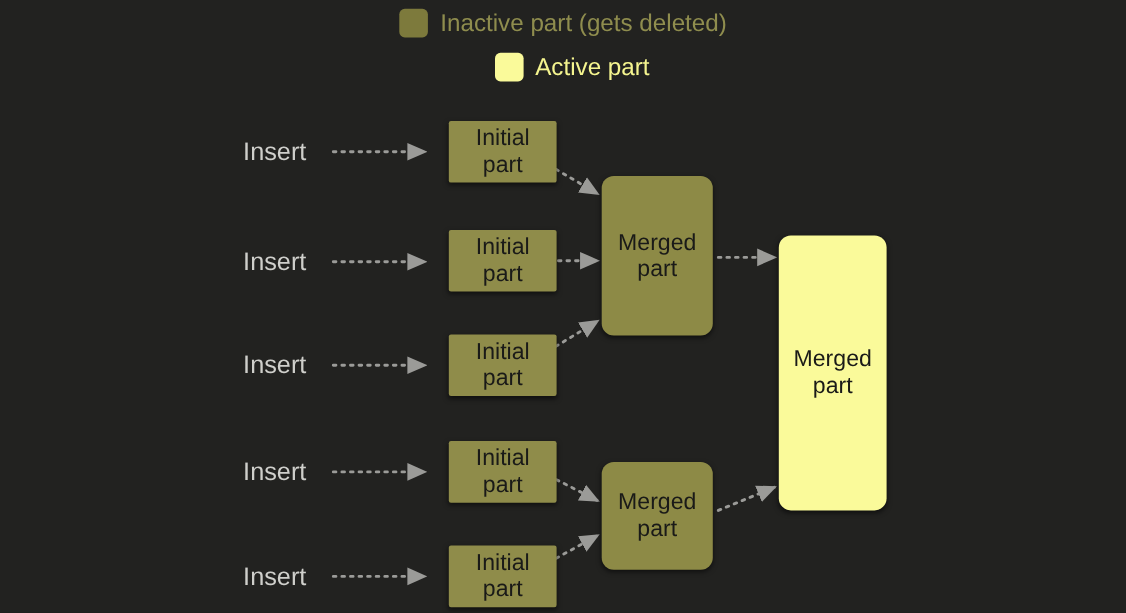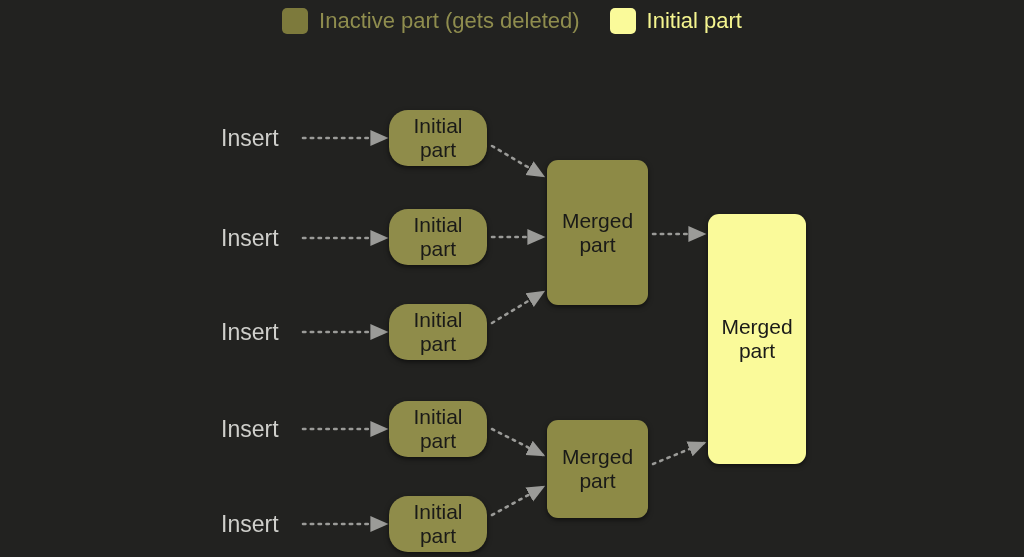--- a/index.html
+++ b/index.html
@@ -19,20 +19,21 @@
   
   #legend {
     position: absolute;
     left: 0;
     top: 8px;
     width: 1024px;
     display: flex;
     justify-content: center;
     align-items: center;
     gap: 14px;
+    flex-direction: column;
   }
   .legend-item {
     display: flex;
     align-items: center;
     gap: 11px;
   }
   .legend-item + .legend-item { margin-left: 16px; }
   .swatch {
     width: 26px;
     height: 26px;
@@ -76,38 +77,38 @@
     align-items: center;
     justify-content: center;
     text-align: center;
     border-radius: 9px;
     color: #1a1a18;
     font-size: 21px;
     line-height: 1.12;
     box-shadow: 0 2px 5px rgba(0,0,0,0.55);
     box-sizing: border-box;
   }
-  .part-box.initial { background: #8f8c4a; border-radius: 19px; }
+  .part-box.initial { background: #8f8c4a; border-radius: 2px; margin-left: 19px; }
   .part-box.merged  { background: #8d8a46; border-radius: 11px; }
   .part-box.active  { background: #fafa9a; border-radius: 11px; }
   .part-box .box-text { display: block; padding: 0 6px; }
 </style>
 </head>
 <body>
 
 <div id="stage">
 
   <div id="legend">
     <div class="legend-item">
       <span class="swatch inactive"></span>
       <span class="legend-label inactive">Inactive part (gets deleted)</span>
     </div>
     <div class="legend-item">
       <span class="swatch active"></span>
-      <span class="legend-label active">Initial part</span>
+      <span class="legend-label active">Active part</span>
     </div>
   </div>
 
   <svg id="arrows" viewBox="0 0 1024 557" width="1024" height="557" xmlns="http://www.w3.org/2000/svg">
     <defs>
       <marker id="ahead" viewBox="0 0 10 10" refX="8.6" refY="5" markerWidth="7" markerHeight="7" orient="auto-start-reverse">
         <path d="M 0 0.6 L 10 5 L 0 9.4 z" fill="#9b9b98"></path>
       </marker>
     </defs>
     <g stroke="#9b9b98" stroke-width="2.6" stroke-linecap="round" stroke-dasharray="2.4 5.4" fill="none" marker-end="url(#ahead)">

